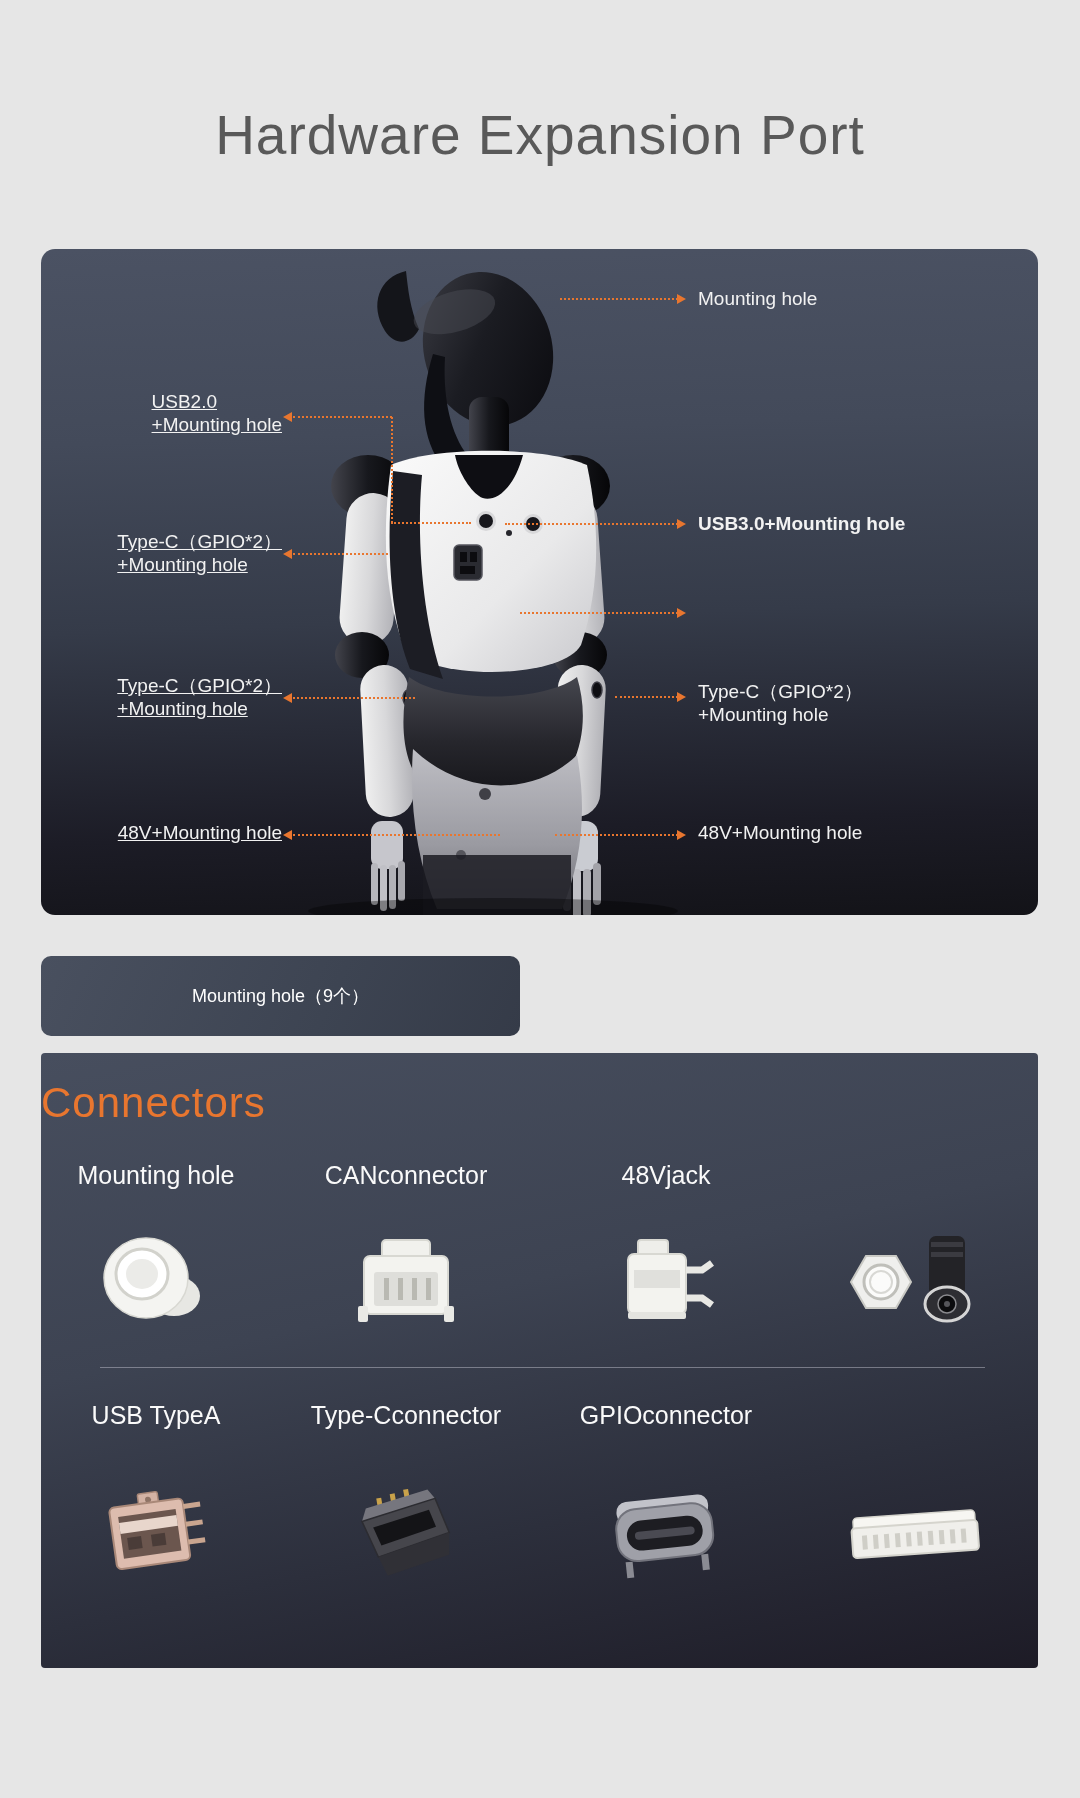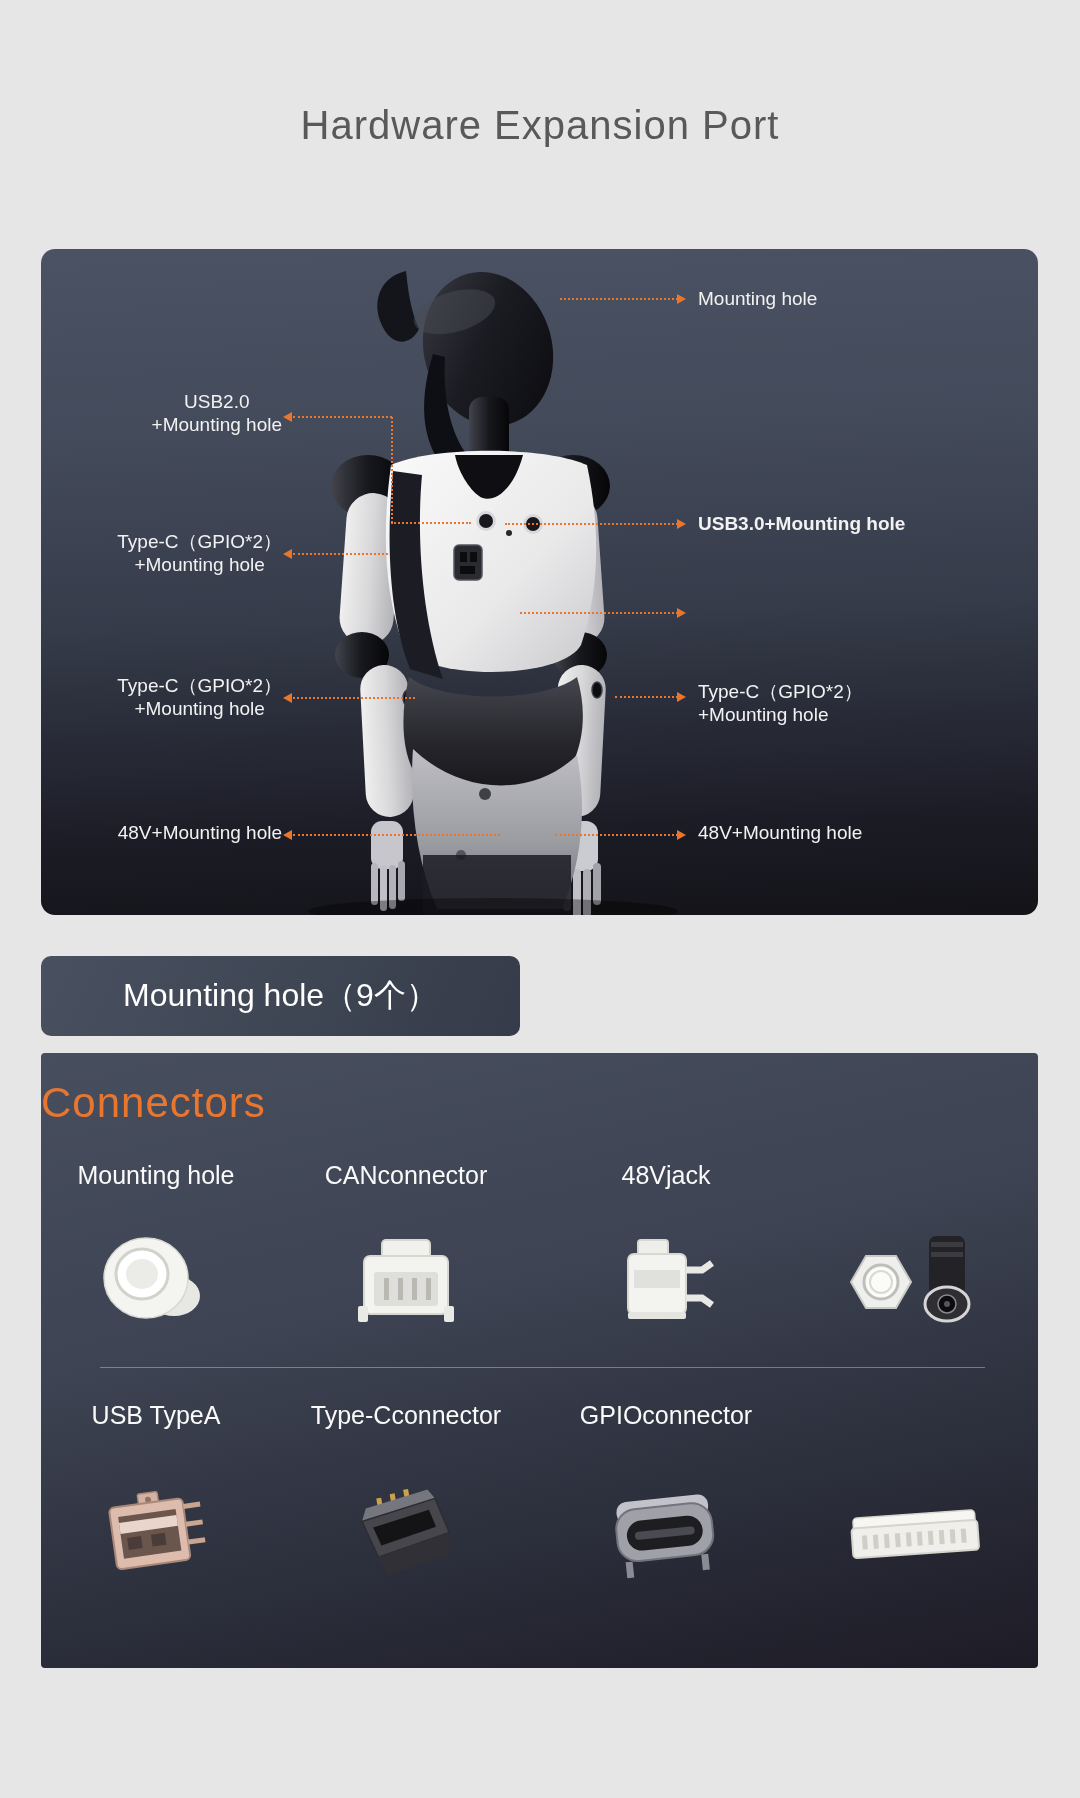--- a/index.html
+++ b/index.html
@@ -8,48 +8,48 @@
     background:#e6e6e6;
     font-family:"Liberation Sans","DejaVu Sans",sans-serif;
     position:relative;
     overflow:hidden;
   }
   .stage{position:absolute;left:0;top:0;width:1080px;height:1798px;}
 
   
   .page-title{
     position:absolute;left:0;top:103px;width:1080px;
-    text-align:center;font-size:40px;font-weight:400;color:#595959;
+    text-align:center;font-size:55px;font-weight:400;color:#595959;
     letter-spacing:1px;
   }
 
   
   .robot-panel{
     position:absolute;left:41px;top:249px;width:997px;height:666px;
     border-radius:14px;
     background:linear-gradient(178deg,#4b5263 0%,#434a5a 28%,#353b49 55%,#1c1c26 85%,#131318 100%);
     overflow:hidden;
   }
   .robot-svg{position:absolute;left:0;top:0;}
 
   .callout{position:absolute;color:#f2f2f2;font-size:19px;line-height:23px;}
   .callout.right{left:657px;text-align:left;}
-  .callout.left{right:756px;text-align:center;white-space:nowrap;}
+  .callout.left{right:756px;text-align:left;white-space:nowrap;text-decoration:underline;}
 
   .dot-h{position:absolute;height:0;border-top:2px dotted #e8762f;}
   .dot-v{position:absolute;width:0;border-left:2px dotted #e8762f;}
   .arr{position:absolute;width:0;height:0;border-top:5px solid transparent;border-bottom:5px solid transparent;}
   .arr.r{border-left:9px solid #e8762f;}
   .arr.l{border-right:9px solid #e8762f;}
 
   
   .bar{
     position:absolute;top:956px;height:80px;border-radius:10px;
     background:linear-gradient(115deg,#49505f 0%,#3d4452 60%,#353b48 100%);
-    color:#ffffff;font-size:32px;
+    color:#ffffff;font-size:18px;
     display:flex;align-items:center;justify-content:center;
   }
   .bar.one{left:41px;width:479px;}
   .bar.two{left:542px;width:495px;}
 
   
   .conn-panel{
     position:absolute;left:41px;top:1053px;width:997px;height:615px;
     border-radius:4px;
     background:linear-gradient(168deg,#474e5e 0%,#3d4352 40%,#2c2f3c 70%,#1d1b26 100%);

